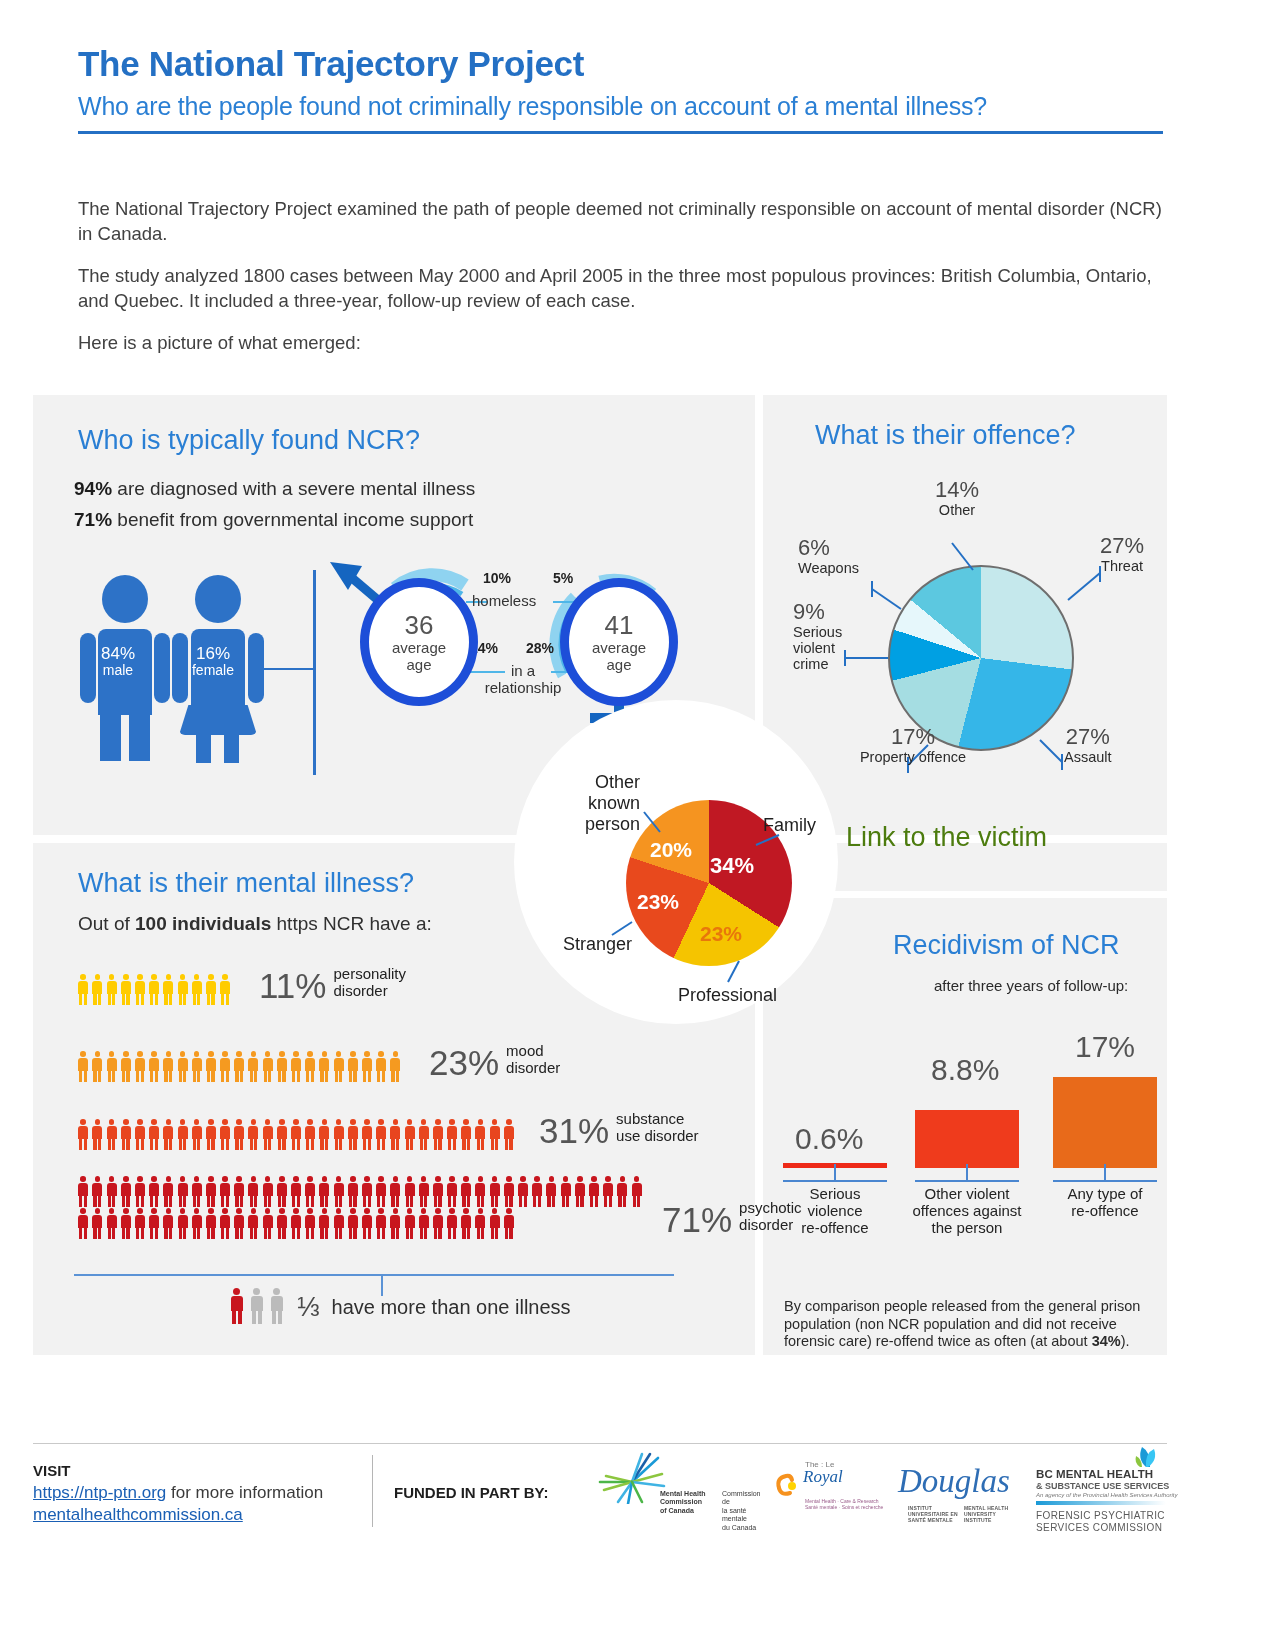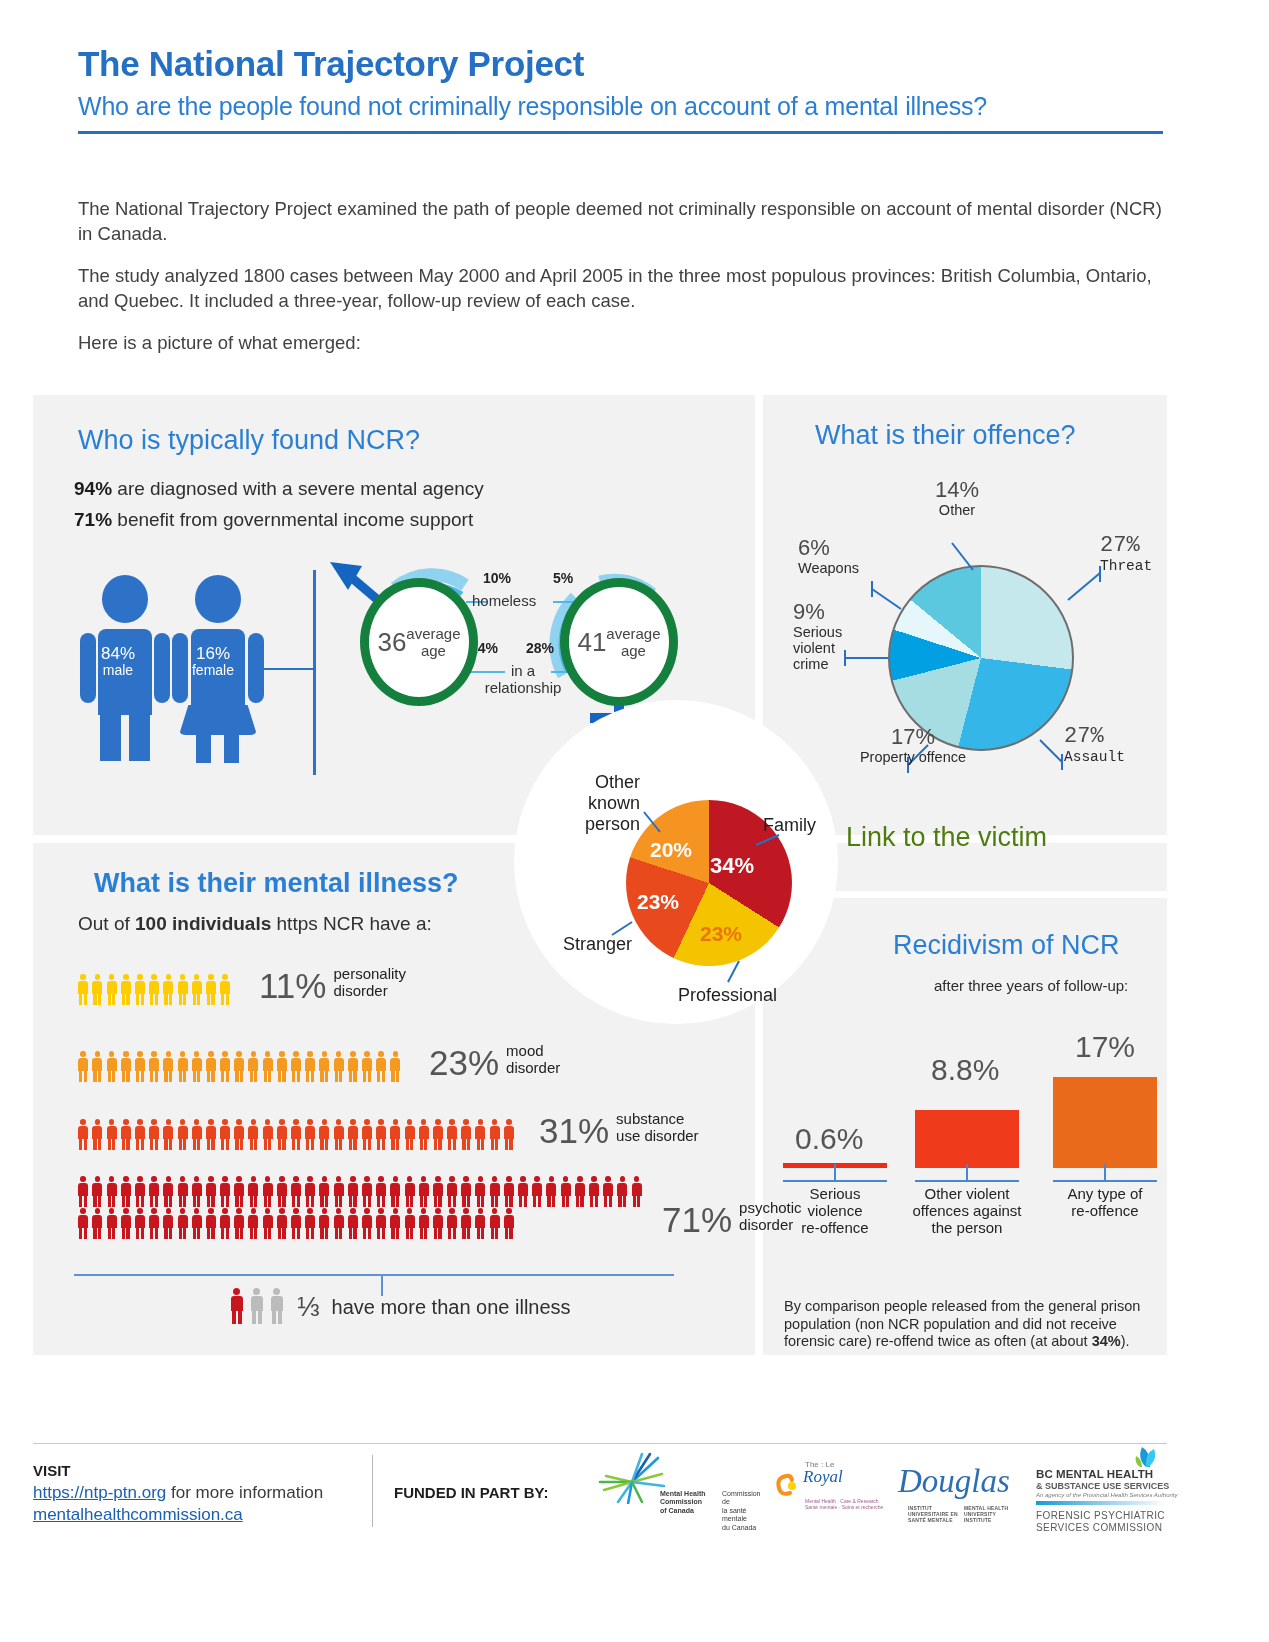--- a/index.html
+++ b/index.html
@@ -61,41 +61,41 @@
   .pct-label {
     position: absolute; color: #ffffff; text-align: center;
     font-size: 17px; line-height: 17px; z-index: 3;
   }
   .pct-label small { display:block; font-size: 14px; }
 
   .vdiv { position: absolute; background: #2d72c7; }
 
   
   .gender-ring {
-    position: absolute; border: 9px solid #15803d; border-radius: 50%;
+    position: absolute; border: 9px solid #1d4ed8; border-radius: 50%;
     background: #ffffff; display:flex; align-items:center; justify-content:center;
-    flex-direction: row; z-index: 3;
+    flex-direction: column; z-index: 3;
   }
   .gr-num { font-size: 26px; color: #555; line-height: 27px;}
   .gr-txt { font-size: 15px; color: #444; line-height: 17px; text-align:center;}
   .arc-label { position: absolute; font-size: 14px; font-weight: bold; color: #222; }
   .arc-sub { position: absolute; font-size: 15px; color: #333; }
 
   
   #offence-title { position: absolute; left: 815px; top: 420px; }
   .pie { position: absolute; border-radius: 50%; }
   .pie-lbl { position: absolute; text-align: left; }
   .pie-lbl .big { font-size: 22px; color: #4a4a4a; display:block; line-height:24px;}
   .pie-lbl .sm  { font-size: 14.5px; color: #2b2b2b; display:block; line-height: 16px;}
-  .pie-lbl.r .big, .pie-lbl.r .sm { text-align: left; font-family: Liberation Mono, monospace; }
+  .pie-lbl.r .big, .pie-lbl.r .sm { text-align: center; }
 
   svg.leaders { position: absolute; left: 0; top: 0; overflow: visible; pointer-events:none;}
 
   
-  #illness-title { position: absolute; left: 94px; top: 868px; font-weight: bold; }
+  #illness-title { position: absolute; left: 78px; top: 868px; }
   #illness-sub { position: absolute; left: 78px; top: 913px; font-size: 19px; color:#303030;}
   #illness-sub b { font-weight: bold; }
   .icon-row { position: absolute; left: 76px; }
   .ir-figs { display:flex; flex-wrap: wrap; width: 458px; }
   .fig {
     width: 14.2px; height: 32px; position: relative; margin-right: 0px;
   }
   .fig i {
     position:absolute; left: 4.4px; top: 0; width: 5.6px; height: 5.6px;
     border-radius: 50%; background: currentColor;
@@ -163,21 +163,21 @@
   </div>
 
   <div class="panel" id="panel-who"></div>
   <div class="panel" id="panel-offence"></div>
   <div class="panel" id="panel-illness"></div>
   <div class="panel" id="panel-victim-bg"></div>
   <div class="panel" id="panel-recid"></div>
 
   <div class="panel-h" id="who-title">Who is typically found NCR?</div>
   <div class="who-stat" id="who-s1">
-    <b>94%</b><span> are diagnosed with a severe mental agency</span>
+    <b>94%</b><span> are diagnosed with a severe mental illness</span>
   </div>
   <div class="who-stat" id="who-s2">
     <b>71%</b><span> benefit from governmental income support</span>
   </div>
 
   <div class="person-fig" style="left:80px; top:575px; width:90px; height:185px;">
     <div class="pf-head" style="left:22px; top:0; width:46px; height:48px;"></div>
     <div class="pf-body" style="left:18px; top:54px; width:54px; height:86px; border-radius:8px 8px 0 0;"></div>
     <div class="pf-body" style="left:0px; top:58px; width:16px; height:70px; border-radius:8px;"></div>
     <div class="pf-body" style="left:74px; top:58px; width:16px; height:70px; border-radius:8px;"></div>

